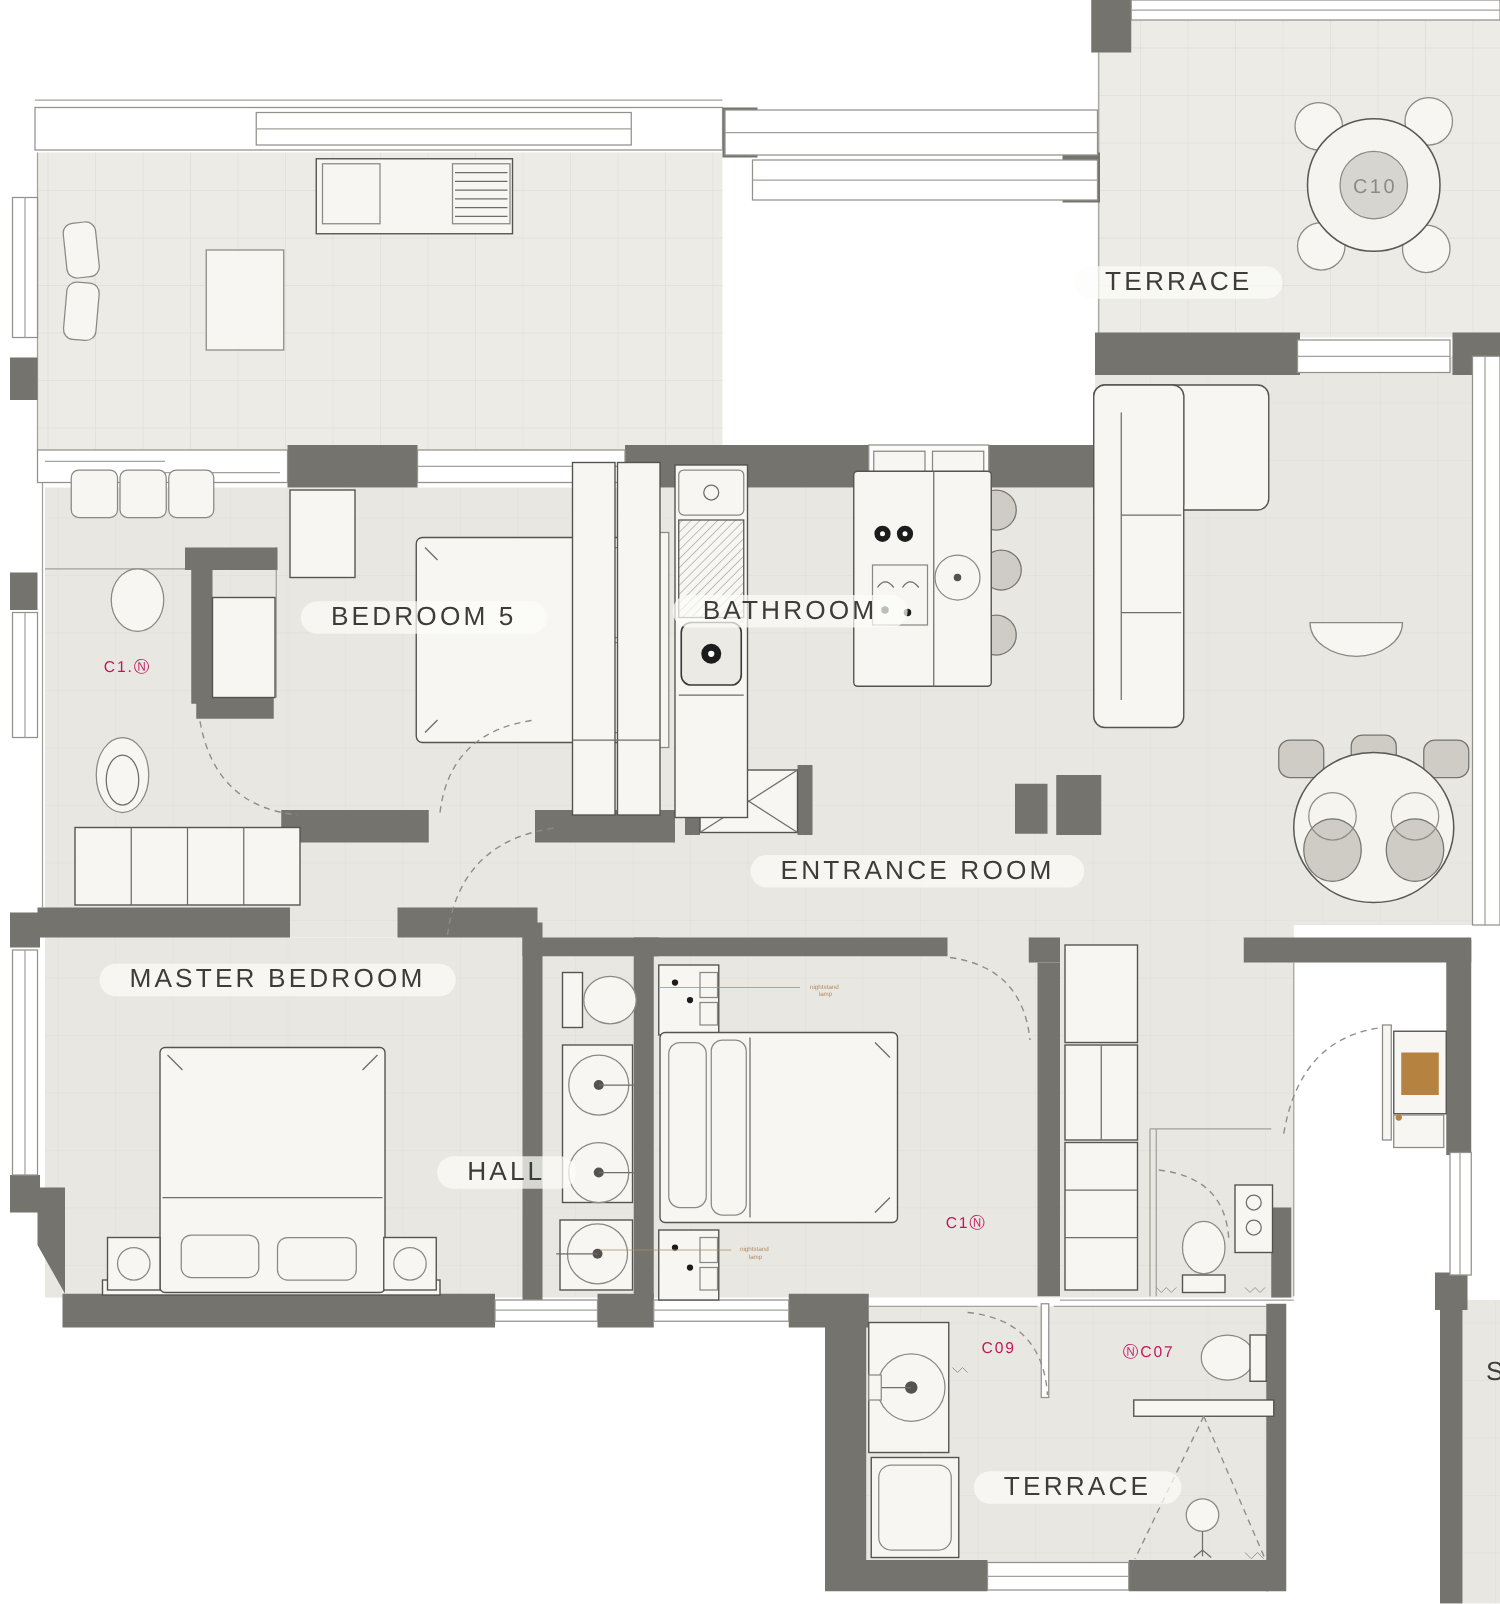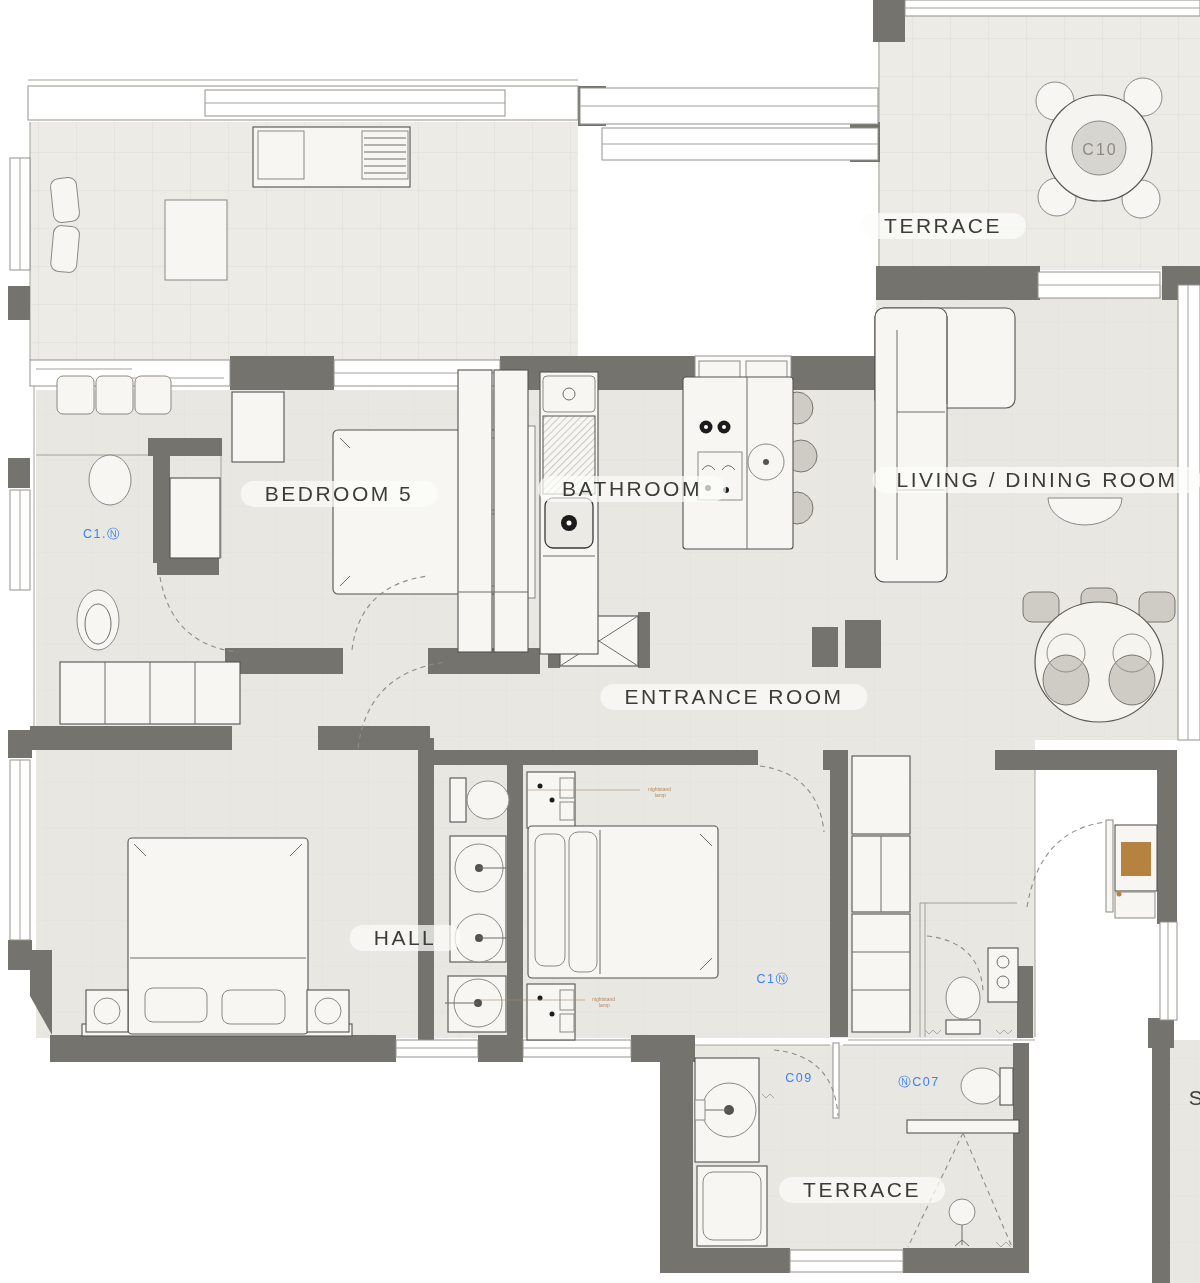--- a/index.html
+++ b/index.html
@@ -14,21 +14,21 @@
   .tline{stroke:#a3a19b;stroke-width:1;fill:none;}
   .thin{stroke:#6f6d68;stroke-width:1;fill:none;}
   .dash{fill:none;stroke:#8f8d88;stroke-width:1.1;stroke-dasharray:5 4;}
   .micro{font:400 5px "Liberation Sans",sans-serif;fill:var(--annotation,#b08b5f);}
   .room-label{position:absolute;transform:translate(-50%,-50%);
     font:400 21px/1.15 "Liberation Sans",sans-serif;letter-spacing:2.5px;
     color:var(--label_text,#3e3c39);background:rgba(252,252,250,.72);
     padding:1px 24px;white-space:nowrap;border-radius:13px;}
   .code-label{position:absolute;transform:translate(-50%,-50%);
     font:400 12.5px "Liberation Sans",sans-serif;letter-spacing:1.5px;
-    color:#3b82f6;background:transparent;white-space:nowrap;}
+    color:#be185d;background:transparent;white-space:nowrap;}
   .code-muted{color:#8d8a85;font-size:16px;letter-spacing:2px;}
 </style>
 </head>
 <body>
 
 <div id="plan-root">
 <svg width="1200" height="1283" viewBox="0 0 1200 1283">
   <defs>
     <pattern id="tiles" width="38" height="38" patternUnits="userSpaceOnUse">
       <rect width="38" height="38" style="fill:var(--terrace_floor,#edebe6)"></rect>
@@ -374,22 +374,22 @@
     <path class="dash" d="M760 766 Q818 774 824 832"></path>
     <path class="dash" d="M1027 907 Q1040 830 1106 822"></path>
     <path class="dash" d="M927 936 Q980 942 983 991"></path>
     <path class="dash" d="M774 1050 Q834 1056 838 1116"></path>
   </g>
 </svg>
 
 <div class="room-label" style="left:943px;top:226px">TERRACE</div>
 <div class="room-label" style="left:339px;top:494px">BEDROOM 5</div>
 <div class="room-label" style="left:632px;top:489px">BATHROOM</div>
-<div class="room-label" style="left:1037px;top:480px">LIVING / DINING ROOM</div>
 <div class="room-label" style="left:734px;top:697px">ENTRANCE ROOM</div>
+<div class="room-label" style="left:222px;top:784px">MASTER BEDROOM</div>
 <div class="room-label" style="left:405px;top:938px">HALL</div>
 <div class="room-label" style="left:862px;top:1190px">TERRACE</div>
 <div class="room-label" style="left:1197px;top:1098px;background:transparent">S</div>
 
 <div class="code-label code-muted" style="left:1100px;top:150px">C10</div>
 <div class="code-label" style="left:102px;top:534px">C1.Ⓝ</div>
 <div class="code-label" style="left:773px;top:979px">C1Ⓝ</div>
 <div class="code-label" style="left:799px;top:1078px">C09</div>
 <div class="code-label" style="left:919px;top:1082px">ⓃC07</div>
 </div>

